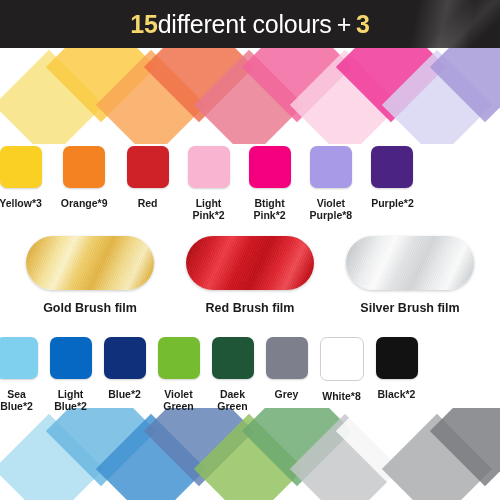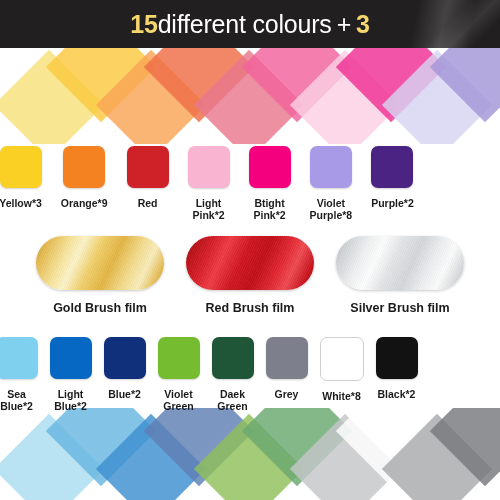--- a/index.html
+++ b/index.html
@@ -171,21 +171,21 @@
           <div class="sw-label">Violet
 Purple*8</div>
         </div>
         <div class="sw-cell">
           <div class="swatch" style="background: rgb(75, 35, 130);"></div>
           <div class="sw-label">Purple*2</div>
         </div>
       </div>
   </div>
 
-  <div class="brush-row" id="brush-strip" style="gap:22px;">
+  <div class="brush-row" id="brush-strip" style="gap:32px;">
       <div class="brush-cell">
         <div class="brush-pill pill-gold">
           <div class="streak"></div>
         </div>
         <div class="brush-label">Gold Brush film</div>
       </div>
       <div class="brush-cell">
         <div class="brush-pill pill-red">
           <div class="streak"></div>
         </div>

